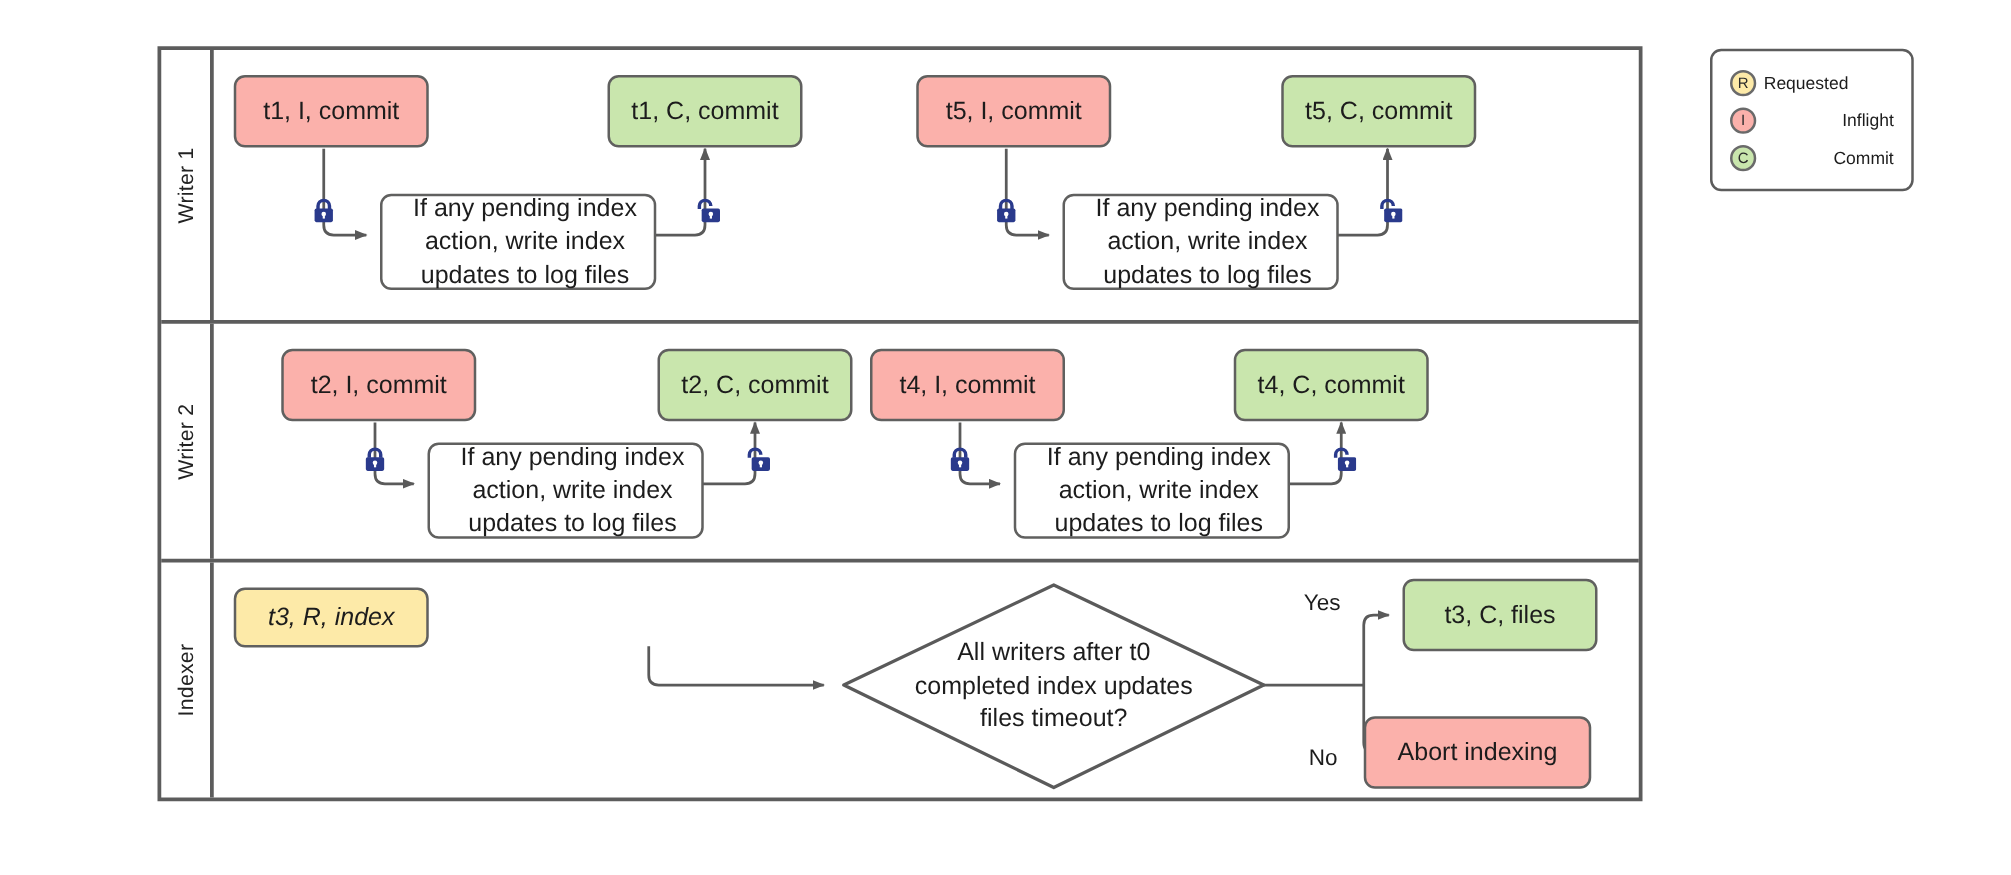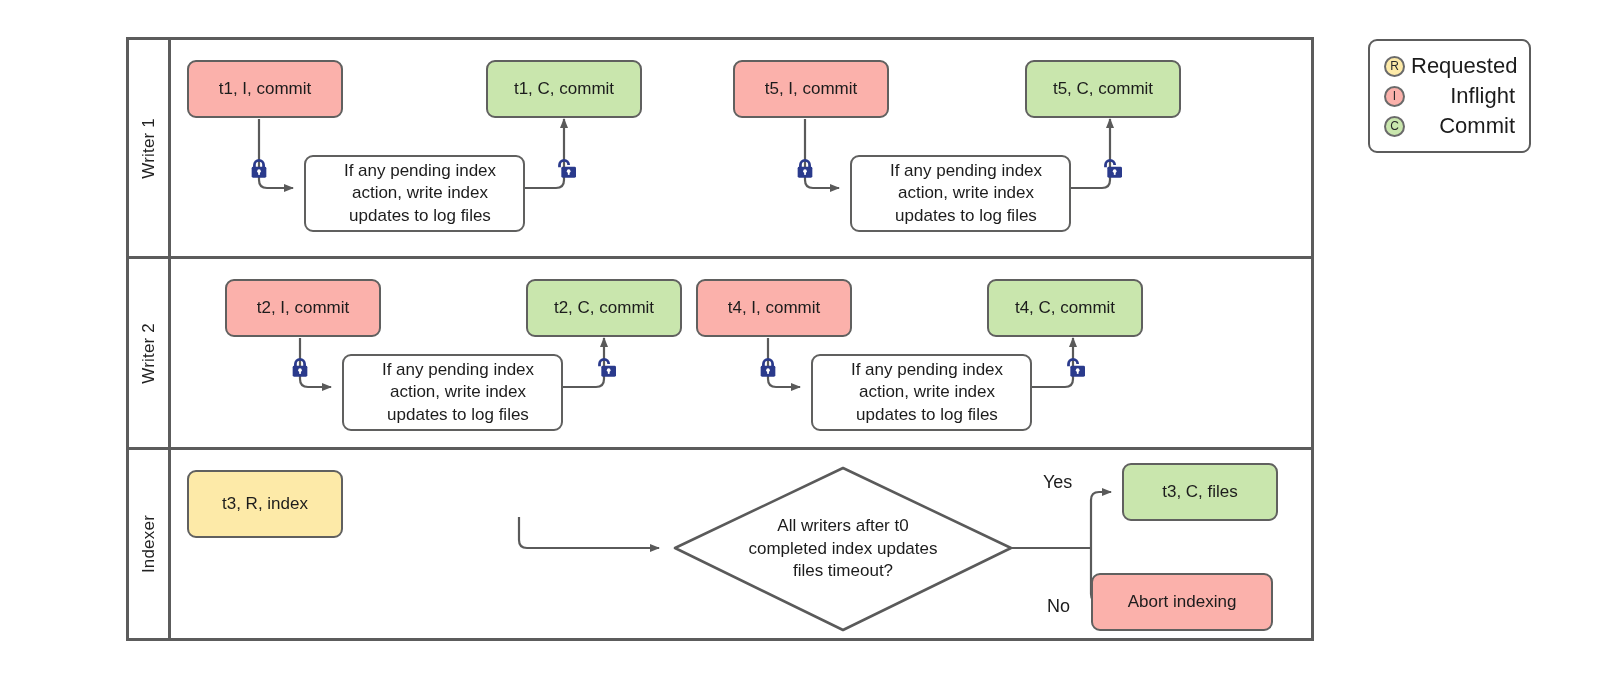--- a/index.html
+++ b/index.html
@@ -69,21 +69,21 @@
   
   .node {
     position: absolute;
     box-sizing: border-box;
     border: 2.5px solid #60605f;
     border-radius: 9px;
     display: flex;
     align-items: center;
     justify-content: center;
     text-align: center;
-    font-size: 17px;
+    font-size: 20px;
     line-height: 1.32;
     color: #1c1c1c;
     padding: 2px 6px;
     box-shadow: 0 0 0 0 rgba(0,0,0,0);
   }
   .node.pink   { background: #fbb1ab; }
   .node.green  { background: #c9e6ad; }
   .node.yellow { background: #fdeaa8; }
   .node.white  { background: #ffffff; padding-left: 17px; }
 
@@ -145,21 +145,21 @@
     font-size: 12px;
     color: #2a2a2a;
     flex: 0 0 auto;
   }
   .legend-badge.yellow { background: #fdeaa8; }
   .legend-badge.pink   { background: #fbb1ab; }
   .legend-badge.green  { background: #c9e6ad; }
   .legend-text {
     flex: 1 1 auto;
     text-align: right;
-    font-size: 22px;
+    font-size: 14px;
     color: #1c1c1c;
     padding-right: 2px;
   }
   .legend-row.first .legend-text { text-align: left; padding-left: 6px; }
 </style>
 </head>
 <body>
 
 <div id="stage">
 
@@ -310,21 +310,21 @@
             <path d="M348,67 L348,90 Q348,98 356,98 L488,98" fill="none" stroke="#5a5a5a" stroke-width="2.2" marker-end="url(#ah)"></path>
 
             <path d="M840,98 L920,98" fill="none" stroke="#5a5a5a" stroke-width="2.2"></path>
 
             <path d="M920,98 Q920,90 920,90 L920,50 Q920,42 928,42 L940,42" fill="none" stroke="#5a5a5a" stroke-width="2.2" marker-end="url(#ah)"></path>
 
             <path d="M920,98 Q920,106 920,106 L920,144 Q920,152 928,152 L940,152" fill="none" stroke="#5a5a5a" stroke-width="2.2" marker-end="url(#ah)"></path>
           </svg>
         </div>
 
-        <div class="node yellow" style="left:16px;  top:20px; width:156px; height:68px;">t3, R, index</div>
+        <div class="node yellow" style="left:16px;  top:20px; width:156px; height:48px;font-style:italic;">t3, R, index</div>
 
         <div class="node" style="left:504px; top:18px; width:336px; height:162px; border:none; background:transparent;">
           <div style="display:flex;flex-direction:column;align-items:center;line-height:1.34;">
             <span>All writers after t0</span>
             <span>completed index updates</span>
             <span>files timeout?</span>
           </div>
         </div>
 
         <div class="node green" style="left:951px;  top:13px;  width:156px; height:58px;">t3, C, files</div>

